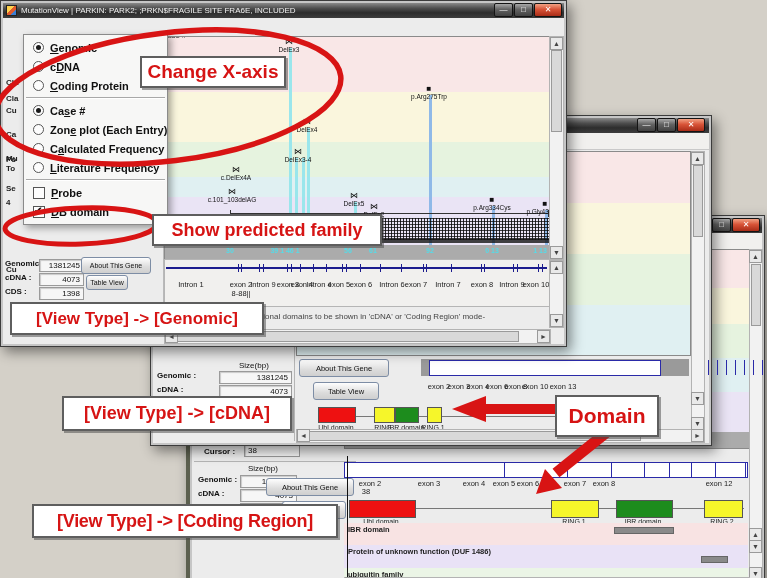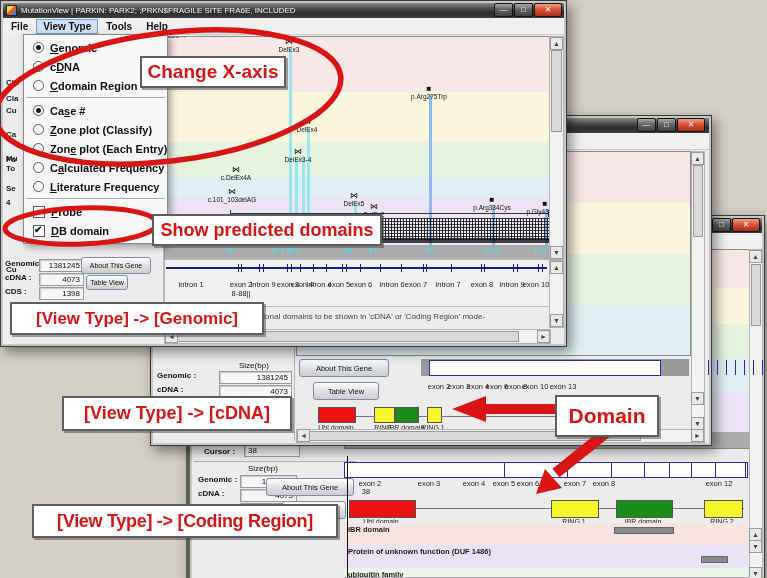--- a/index.html
+++ b/index.html
@@ -328,31 +328,20 @@
     <div class="titlebar">
       <span class="appicon"></span>
       <span>MutationView | PARKIN: PARK2; ;PRKN$FRAGILE SITE FRA6E, INCLUDED</span>
     </div>
     <div class="tbtns" style="right:4px;">
       <div class="tb">—</div>
       <div class="tb">□</div>
       <div class="tb close">✕</div>
     </div>
 
-    <div class="menubar" style="top:17px;">
-
-        <span class="mb-item">File</span>
-
-        <span class="mb-item active">View Type</span>
-
-        <span class="mb-item">Tools</span>
-
-        <span class="mb-item">Help</span>
-
-    </div>
 
     <div class="abs" style="left:2px;top:33px;width:160px;height:297px;background:#ececec;border-right:1px solid #b9b9b9;">
 
         <div class="abs" style="left: 3px; font-size: 8px; font-weight: bold; color: rgb(34, 34, 34); top: 44px;">Cla</div>
 
         <div class="abs" style="left: 3px; font-size: 8px; font-weight: bold; color: rgb(34, 34, 34); top: 60px;">Cla</div>
 
         <div class="abs" style="left: 3px; font-size: 8px; font-weight: bold; color: rgb(34, 34, 34); top: 72px;">Cu</div>
 
         <div class="abs" style="left: 3px; font-size: 8px; font-weight: bold; color: rgb(34, 34, 34); top: 96px;">Ca</div>
@@ -602,34 +591,30 @@
           <span><span class="pre"></span><span class="u">G</span><span>enomic</span></span>
         </div>
 
         <div class="mi">
           <span class="radio"></span>
           <span><span class="pre">c</span><span class="u">D</span><span>NA</span></span>
         </div>
 
         <div class="mi">
           <span class="radio"></span>
-          <span><span class="pre"></span><span class="u">C</span><span>domain Region</span></span>
+          <span><span class="pre"></span><span class="u">C</span><span>oding Protein</span></span>
         </div>
 
       <div class="msep"></div>
 
         <div class="mi">
           <span class="radio sel"></span>
           <span><span class="pre">Ca</span><span class="u">s</span><span>e #</span></span>
         </div>
 
-        <div class="mi">
-          <span class="radio"></span>
-          <span><span class="pre"></span><span class="u">Z</span><span>one plot (Classify)</span></span>
-        </div>
 
         <div class="mi">
           <span class="radio"></span>
           <span><span class="pre">Zon</span><span class="u">e</span><span> plot (Each Entry)</span></span>
         </div>
 
         <div class="mi">
           <span class="radio"></span>
           <span><span class="pre">C</span><span class="u">a</span><span>lculated Frequency</span></span>
         </div>
@@ -658,19 +643,19 @@
   <svg class="anno-svg" width="767" height="578" viewBox="0 0 767 578">
     <ellipse cx="168" cy="97" rx="174" ry="64" fill="none" stroke="#d81414" stroke-width="5.5" transform="rotate(-7 168 97)"></ellipse>
     <ellipse cx="81" cy="226" rx="76" ry="18" fill="none" stroke="#d81414" stroke-width="5" transform="rotate(-2 81 226)"></ellipse>
     <line x1="556" y1="409" x2="484" y2="409" stroke="#d81414" stroke-width="10"></line>
     <polygon points="486,396 486,422 452,409" fill="#d81414"></polygon>
     <line x1="612" y1="428" x2="556" y2="473" stroke="#d81414" stroke-width="11"></line>
     <polygon points="545,469 562,488 536,494" fill="#d81414"></polygon>
   </svg>
 
   <div class="anno" style="left:140px;top:56px;width:142px;height:28px;font-size:19px;">Change X-axis</div>
-  <div class="anno" style="left:152px;top:214px;width:226px;height:28px;font-size:18px;">Show predicted domains</div>
+  <div class="anno" style="left:152px;top:214px;width:226px;height:28px;font-size:18px;">Show predicted family</div>
   <div class="anno" style="left:10px;top:302px;width:250px;height:29px;font-size:17px;">[View Type] -&gt; [Genomic]</div>
   <div class="anno" style="left:62px;top:396px;width:226px;height:31px;font-size:18px;">[View Type] -&gt; [cDNA]</div>
   <div class="anno" style="left:32px;top:504px;width:302px;height:30px;font-size:18px;letter-spacing:-0.3px;">[View Type] -&gt; [Coding Region]</div>
   <div class="anno" style="left:555px;top:395px;width:100px;height:38px;font-size:21px;">Domain</div>
 
 </div>
 
 </body></html>

